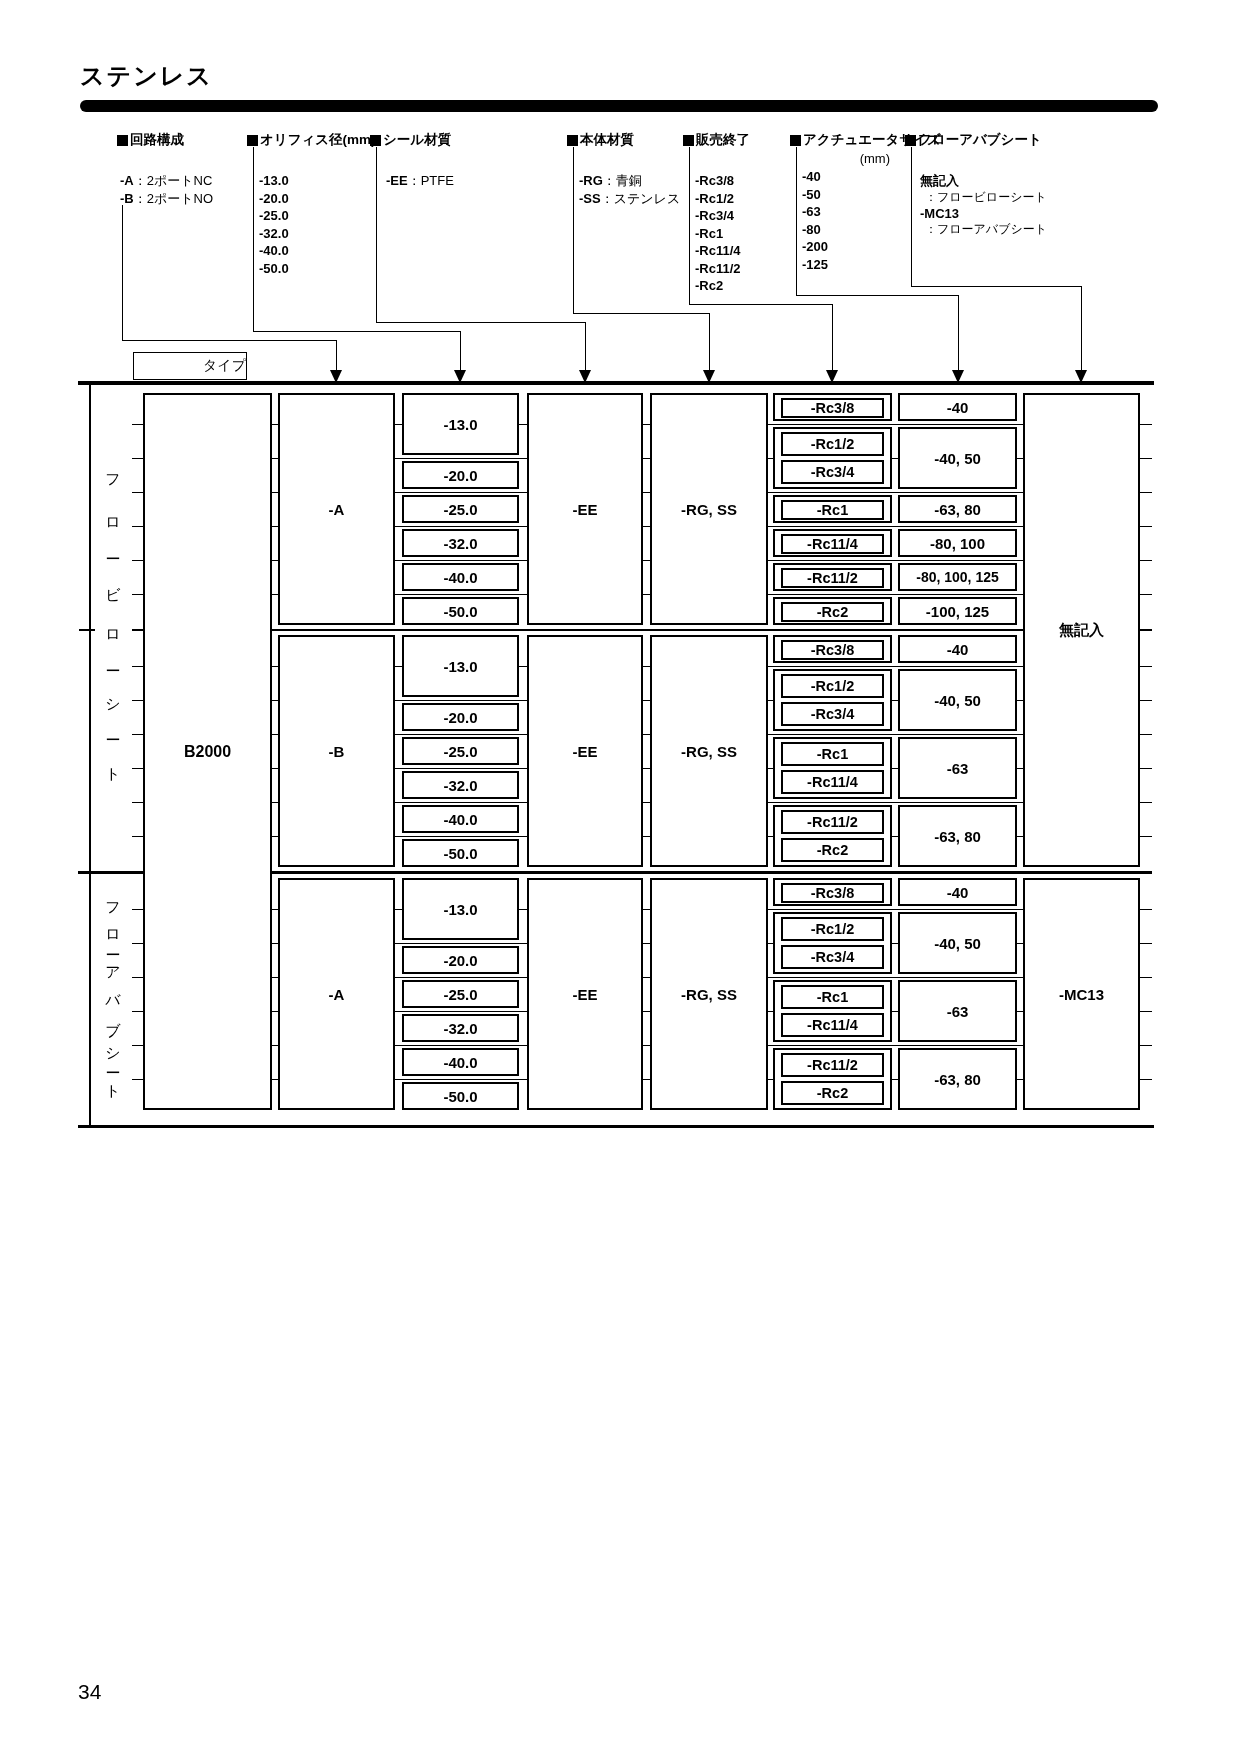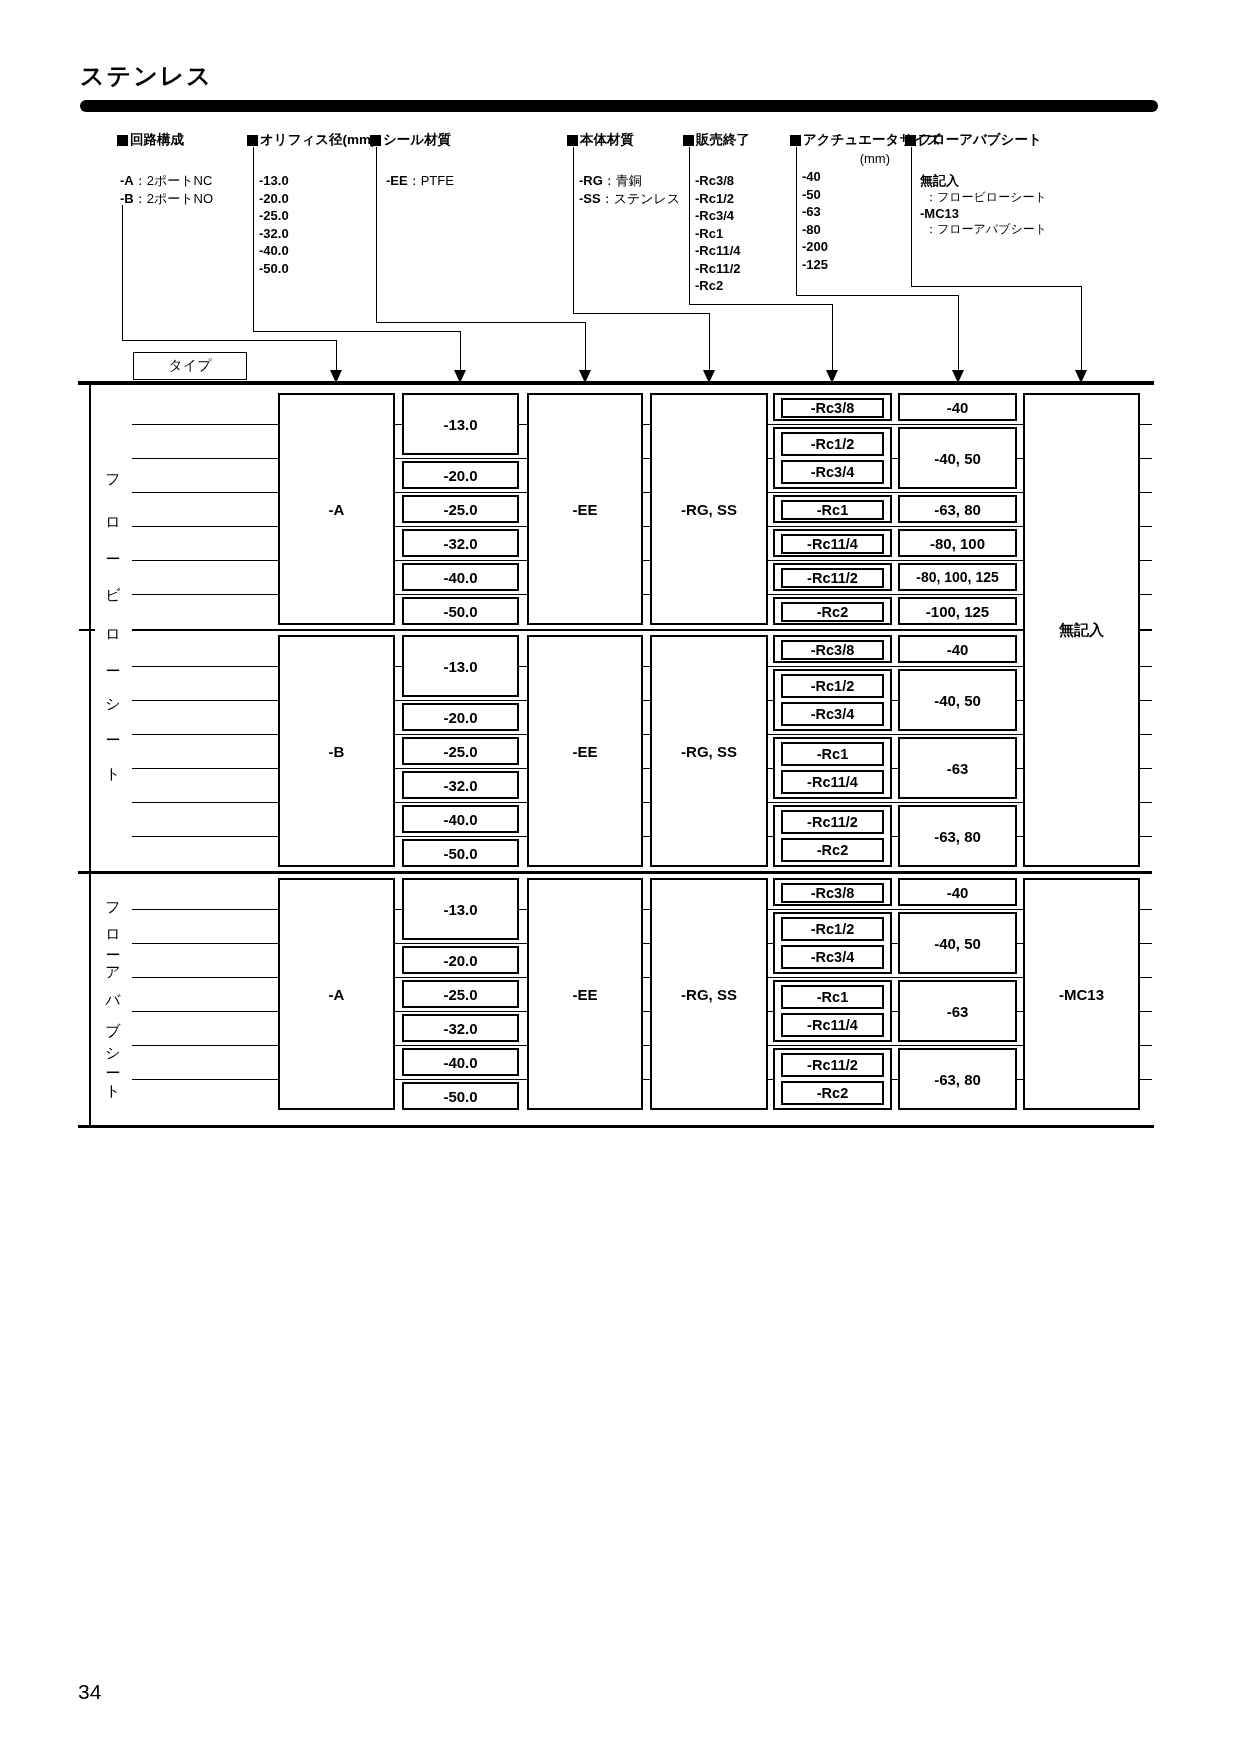--- a/index.html
+++ b/index.html
@@ -24,21 +24,21 @@
   .lidesc{font-size:12px;font-weight:normal;line-height:15px;padding-left:5px;}
   .unit{width:100px;text-align:right;font-size:13px;margin-top:2px;}
   .lcol.c6 .lit{margin-top:2px;}
   
   .ll{position:absolute;background:#000;}
   .ah{position:absolute;width:0;height:0;border-left:6px solid transparent;border-right:6px solid transparent;border-top:13px solid #000;}
   
   .hr{position:absolute;background:#000;}
   
   #typebox{position:absolute;left:133px;top:352px;width:112px;height:26px;border:1.5px solid #000;
-    display:flex;align-items:center;justify-content:center;font-size:14px;}
+    display:flex;align-items:center;justify-content:flex-end;font-size:14px;}
   
   #tbl{
     position:absolute;left:132px;top:384px;width:1020px;height:743px;
     display:grid;
     grid-template-columns:11px 129px 6px 117px 7px 117px 8px 116px 7px 118px 5px 119px 6px 119px 6px 117px 12px;
     grid-template-rows:6px repeat(7,34px) 4px repeat(7,34px) 5px repeat(7,34px) auto;
   }
   .gl{grid-column:1/-1;align-self:start;height:0;border-top:1px solid #000;z-index:0;display:block;}
   .sd{grid-column:1/-1;align-self:center;height:2px;background:#000;z-index:0;display:block;}
   .sd2{grid-column:1/-1;align-self:center;height:3px;background:#000;z-index:0;display:block;}
@@ -224,20 +224,21 @@
     <i class="gl" style="grid-row:15"></i>
     <i class="gl" style="grid-row:16"></i>
     <i class="sd2" style="grid-row:17"></i>
     <i class="gl" style="grid-row:19"></i>
     <i class="gl" style="grid-row:20"></i>
     <i class="gl" style="grid-row:21"></i>
     <i class="gl" style="grid-row:22"></i>
     <i class="gl" style="grid-row:23"></i>
     <i class="gl" style="grid-row:24"></i>
 
+    <div class="box" style="grid-column:2;grid-row:2/25;font-size:16px">B2000</div>
 
     <div class="box" style="grid-column:4;grid-row:2/9">-A</div>
     <div class="box" style="grid-column:4;grid-row:10/17">-B</div>
     <div class="box" style="grid-column:4;grid-row:18/25">-A</div>
 
     <div class="box" style="grid-column:6;grid-row:2/4">-13.0</div>
     <div class="box" style="grid-column:6;grid-row:4">-20.0</div>
     <div class="box" style="grid-column:6;grid-row:5">-25.0</div>
     <div class="box" style="grid-column:6;grid-row:6">-32.0</div>
     <div class="box" style="grid-column:6;grid-row:7">-40.0</div>

